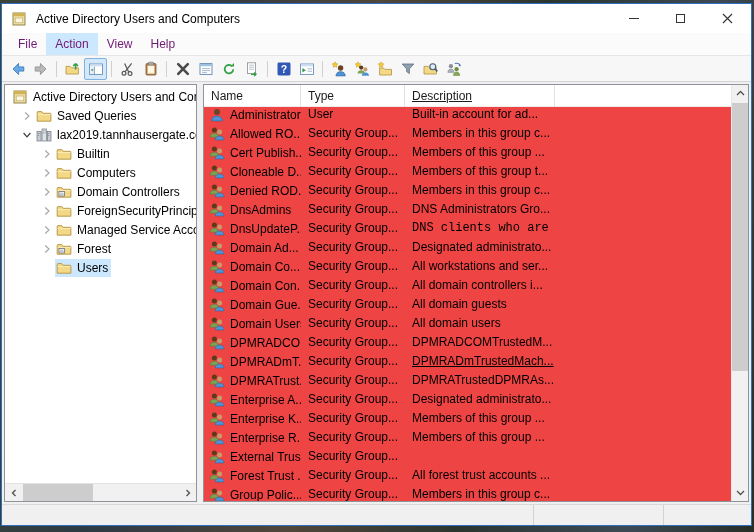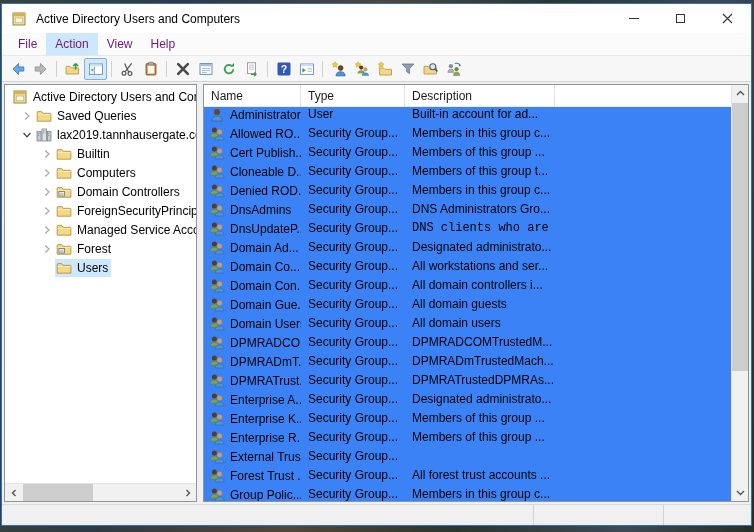--- a/index.html
+++ b/index.html
@@ -41,21 +41,21 @@
   .tree-row.lvl2{padding-left:34px;}
   .tree-hl{display:flex;align-items:center;gap:5px;padding:1px 3px 1px 1px;}
   .tree-row.selected .tree-hl{background:var(--selection,#cce8ff);}
   .tree-label{white-space:nowrap;}
   
   .h-scroll{position:absolute;left:0;right:0;bottom:0;height:17px;background:#f1f1f1;border-top:1px solid #e3e3e3;}
   .h-arrow{position:absolute;top:0;width:17px;height:17px;display:flex;align-items:center;justify-content:center;}
   .h-arrow.left{left:0;} .h-arrow.right{right:0;}
   .h-thumb{position:absolute;left:18px;top:0;width:70px;height:17px;background:#cdcdcd;}
   
-  .list-panel{flex:1;background:#3b82f6;border:1px solid #8f949b;box-sizing:border-box;position:relative;overflow:hidden;}
+  .list-panel{flex:1;background:#ef4444;border:1px solid #8f949b;box-sizing:border-box;position:relative;overflow:hidden;}
   .lv-header{position:absolute;top:0;left:0;right:17px;height:22px;display:flex;background:#fff;}
   .lv-hcell{box-sizing:border-box;border-right:1px solid #e2e2e2;border-bottom:1px solid #ededed;
     font-size:12px;color:#1b1b1b;display:flex;align-items:center;padding-left:7px;flex:none;}
   .lv-hcell.fill{flex:1;border-right:none;}
   .lv-rows{position:absolute;top:22px;left:0;right:17px;bottom:0;overflow:hidden;}
   .lv-row{height:19px;display:flex;align-items:flex-start;font-size:12px;color:#000;}
   .lv-cell{box-sizing:border-box;padding-left:7px;white-space:nowrap;overflow:hidden;flex:none;}
   .lv-cell.name{display:flex;align-items:center;gap:5px;padding-left:5px;}
   
   .v-scroll{position:absolute;top:0;right:0;bottom:0;width:17px;background:#f1f1f1;border-left:1px solid #e8e8e8;box-sizing:border-box;}
@@ -470,21 +470,21 @@
               <path d="M2.5 1 L5.5 4 L2.5 7" fill="none" stroke="#505050" stroke-width="1.3"></path>
             </svg>
         </div>
       </div>
     </div>
 
     <div class="list-panel">
       <div class="lv-header" id="lv-header">
           <div class="lv-hcell" style="width: 97px;">Name</div>
           <div class="lv-hcell" style="width: 104px;">Type</div>
-          <div class="lv-hcell" style="width: 150px;">Description</div>
+          <div class="lv-hcell" style="width: 150px; text-decoration: underline;">Description</div>
           <div class="lv-hcell fill"></div>
         </div>
       <div class="lv-rows" id="lv-rows">
           <div class="lv-row">
             <div class="lv-cell name" style="width: 97px;">
               <span class="icon16">
                 <svg width="16" height="16" viewBox="0 0 16 16">
                   <circle cx="8" cy="4.9" r="3" fill="#6b4423"></circle>
                   <path d="M2.6 14 c0-3.3 2.4-4.9 5.4-4.9 s5.4 1.6 5.4 4.9 z" fill="#4f93d6" stroke="#2c5f8f" stroke-width=".6"></path>
                 </svg>
@@ -680,21 +680,21 @@
                 <svg width="16" height="16" viewBox="0 0 16 16">
                   <circle cx="5.4" cy="3.9" r="2.5" fill="#5d3a1a"></circle>
                   <path d="M1 11.2 c0-2.7 1.9-4 4.4-4 s4.4 1.3 4.4 4 z" fill="#7aa354" stroke="#55763a" stroke-width=".5"></path>
                   <circle cx="10.6" cy="6" r="2.5" fill="#c89b6a"></circle>
                   <path d="M6.2 14 c0-2.7 1.9-4 4.4-4 s4.4 1.3 4.4 4 z" fill="#4f93d6" stroke="#2c5f8f" stroke-width=".5"></path>
                 </svg>
               </span>
               <span>DPMRADmT...</span>
             </div>
             <div class="lv-cell" style="width: 104px;">Security Group...</div>
-            <div class="lv-cell" style="width: 150px;">DPMRADmTrustedMach...</div>
+            <div class="lv-cell" style="width: 150px; text-decoration: underline;">DPMRADmTrustedMach...</div>
           </div>
           <div class="lv-row">
             <div class="lv-cell name" style="width: 97px;">
               <span class="icon16">
                 <svg width="16" height="16" viewBox="0 0 16 16">
                   <circle cx="5.4" cy="3.9" r="2.5" fill="#5d3a1a"></circle>
                   <path d="M1 11.2 c0-2.7 1.9-4 4.4-4 s4.4 1.3 4.4 4 z" fill="#7aa354" stroke="#55763a" stroke-width=".5"></path>
                   <circle cx="10.6" cy="6" r="2.5" fill="#c89b6a"></circle>
                   <path d="M6.2 14 c0-2.7 1.9-4 4.4-4 s4.4 1.3 4.4 4 z" fill="#4f93d6" stroke="#2c5f8f" stroke-width=".5"></path>
                 </svg>

